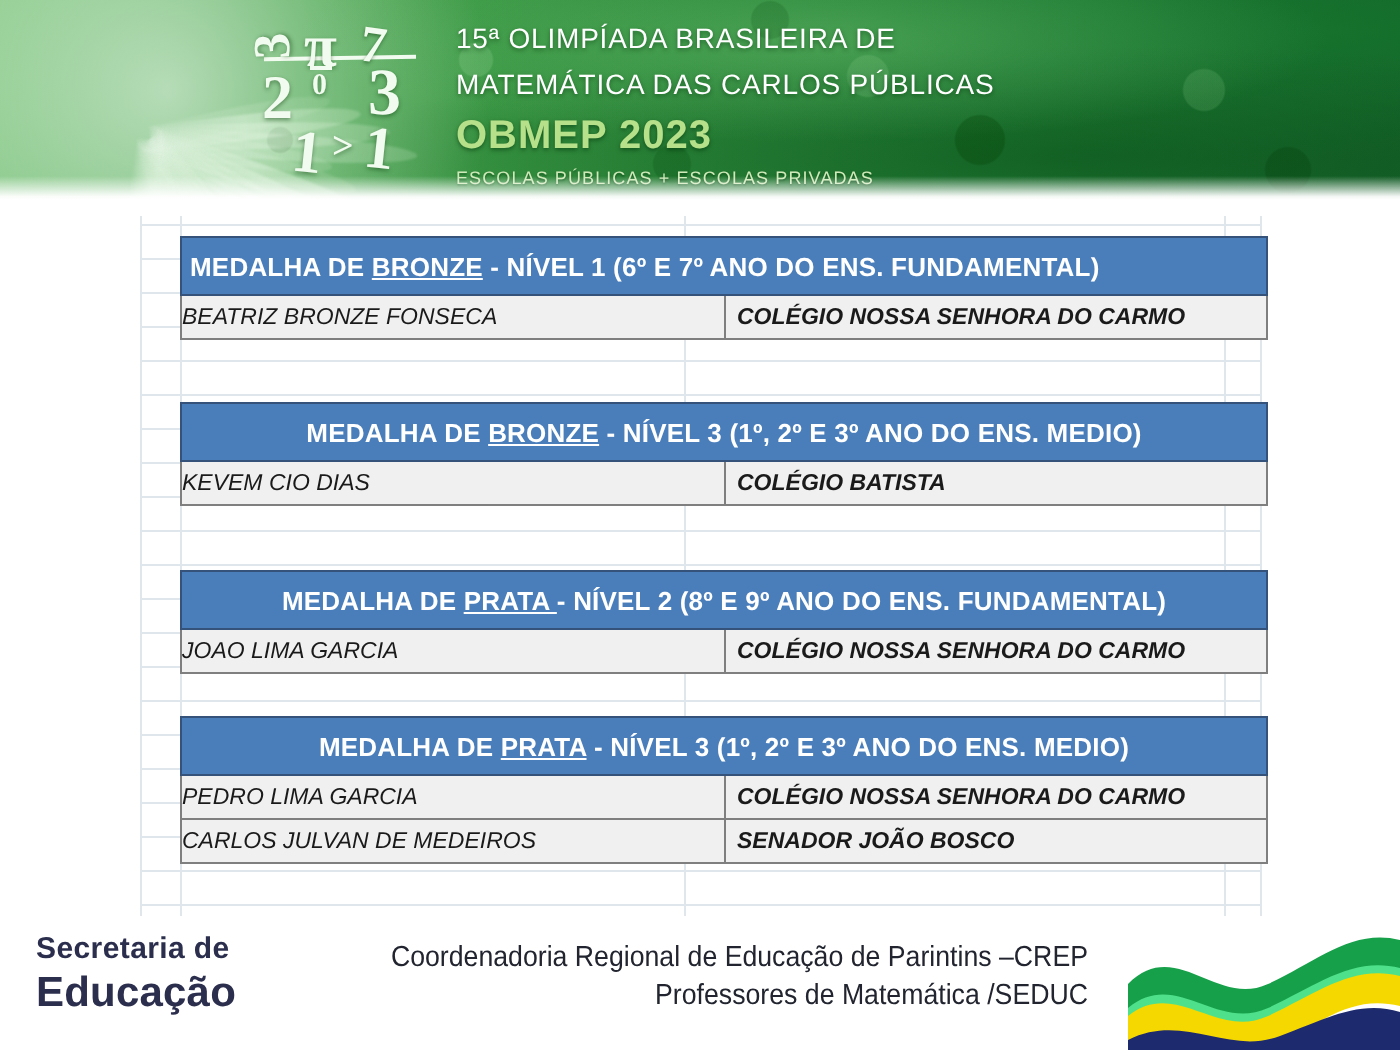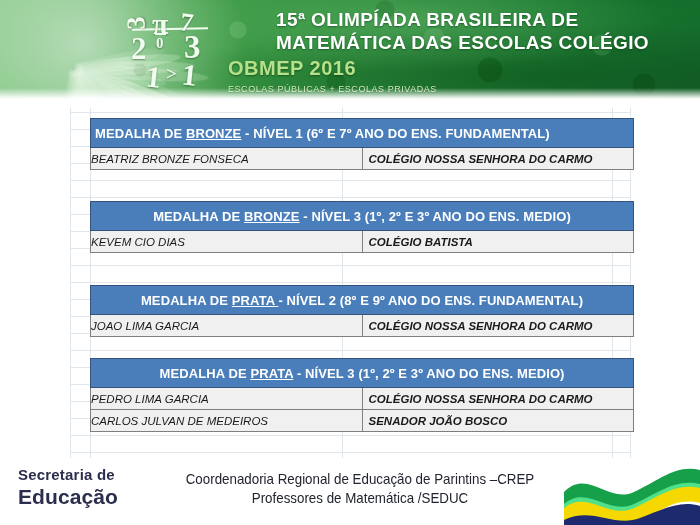--- a/index.html
+++ b/index.html
@@ -106,27 +106,26 @@
   }
 
   
   .banner-text {
     position: absolute;
     left: 228px; top: 8px;
     width: 460px;
   }
   .bt-line1, .bt-line2 {
     color: #ffffff;
-    font-size: 19px;
-    font-weight: 700;
+    font-size: 14px;
+    font-weight: 400;
     letter-spacing: 0.4px;
     line-height: 23px;
     text-shadow: 0 1px 2px rgba(0,50,10,0.5);
     white-space: nowrap;
-    margin-left: 48px;
   }
   .bt-obmep {
     color: #b6e08a;
     font-size: 20px;
     font-weight: 700;
     letter-spacing: 0.5px;
     line-height: 26px;
     margin-top: 1px;
     text-shadow: 0 1px 2px rgba(0,50,10,0.55);
     white-space: nowrap;
@@ -219,21 +218,21 @@
     font-size: 21px;
     font-weight: 700;
     letter-spacing: 0.1px;
     margin-top: 4px;
   }
 
   .foot-text {
     position: absolute;
     left: 160px; top: 12px;
     width: 400px;
-    text-align: center;
+    text-align: right;
     color: #22252f;
   }
   .foot-text div {
     font-family: "Liberation Sans Narrow", "Liberation Sans", sans-serif;
     font-size: 14.5px;
     font-weight: 400;
     line-height: 19px;
     transform: scaleX(0.92);
     transform-origin: center;
     white-space: nowrap;
@@ -288,22 +287,22 @@
       <span class="lg-2">2</span>
       <span class="lg-0">0</span>
       <span class="lg-3b">3</span>
       <span class="lg-1">1</span>
       <span class="lg-gt">&gt;</span>
       <span class="lg-1b">1</span>
     </div>
 
     <div class="banner-text">
       <div class="bt-line1">15ª OLIMPÍADA BRASILEIRA DE</div>
-      <div class="bt-line2">MATEMÁTICA DAS ESCOLAS COLÉGIO</div>
-      <div class="bt-obmep">OBMEP 2016</div>
+      <div class="bt-line2">MATEMÁTICA DAS CARLOS PÚBLICAS</div>
+      <div class="bt-obmep">OBMEP 2023</div>
       <div class="bt-sub">ESCOLAS PÚBLICAS + ESCOLAS PRIVADAS</div>
     </div>
 
     <div class="banner-fade"></div>
   </div>
 
   <div class="grid-backdrop" id="gridbg">
       <div class="gl-v" style="left: 0px;"></div>
       <div class="gl-v" style="left: 20px;"></div>
       <div class="gl-v" style="left: 272px;"></div>

